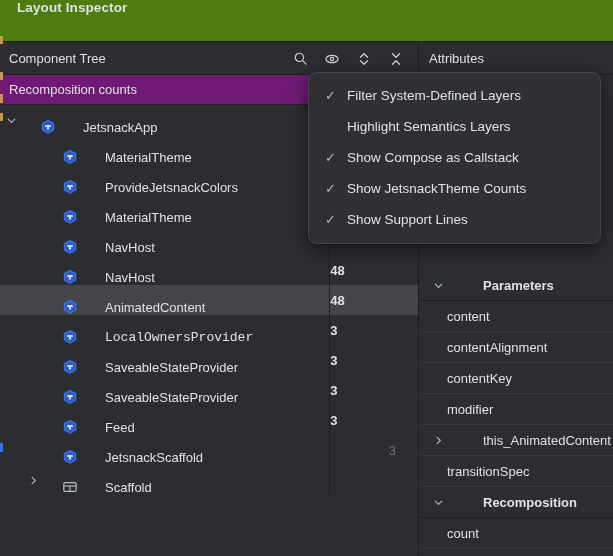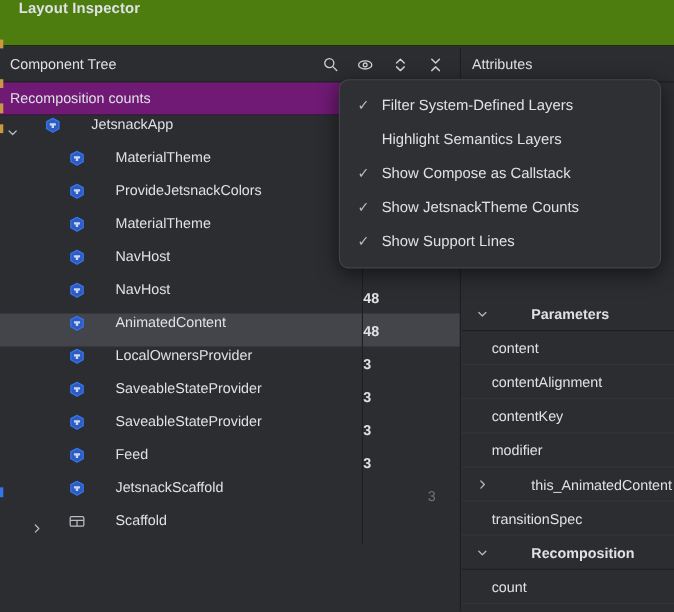--- a/index.html
+++ b/index.html
@@ -127,21 +127,21 @@
     position: relative;
     height: 30px;
     display: flex;
     align-items: center;
     box-sizing: border-box;
   }
   .tree-row.selected { background: #43454a; }
   .tree-row .name-cell {
     width: 330px;
     display: flex;
-    align-items: flex-start;
+    align-items: flex-end;
     box-sizing: border-box;
     height: 30px;
     overflow: hidden;
     white-space: nowrap;
     gap: 21px;
   }
   .tree-row .count-cell {
     width: 89px;
     height: 30px;
     display: flex;
@@ -390,21 +390,21 @@
             <svg width="16" height="16" viewBox="0 0 16 16" fill="none">
               <path d="M8 1.6 13.6 4.6 13.6 11 8 14.2 2.4 11 2.4 4.6Z" fill="#2f5bbf" stroke="#3574f0" stroke-width="1.2" stroke-linejoin="round"></path>
               <path d="M5.2 6.1h5.6v2.0H9.1v2.3H6.9V8.1H5.2Z" fill="#c5d6f7"></path>
             </svg>
           </span>
           <span class="node-label">AnimatedContent</span>
         </div>
         <div class="count-cell">48</div>
       </div>
       <div class="tree-row">
-        <div class="name-cell" style="padding-left: 26px;">
+        <div class="name-cell" style="padding-left: 26px; font-family: Liberation Mono, monospace;">
           <span class="twisty"></span>
           <span class="node-icon">
             <svg width="16" height="16" viewBox="0 0 16 16" fill="none">
               <path d="M8 1.6 13.6 4.6 13.6 11 8 14.2 2.4 11 2.4 4.6Z" fill="#2f5bbf" stroke="#3574f0" stroke-width="1.2" stroke-linejoin="round"></path>
               <path d="M5.2 6.1h5.6v2.0H9.1v2.3H6.9V8.1H5.2Z" fill="#c5d6f7"></path>
             </svg>
           </span>
           <span class="node-label">LocalOwnersProvider</span>
         </div>
         <div class="count-cell">3</div>

